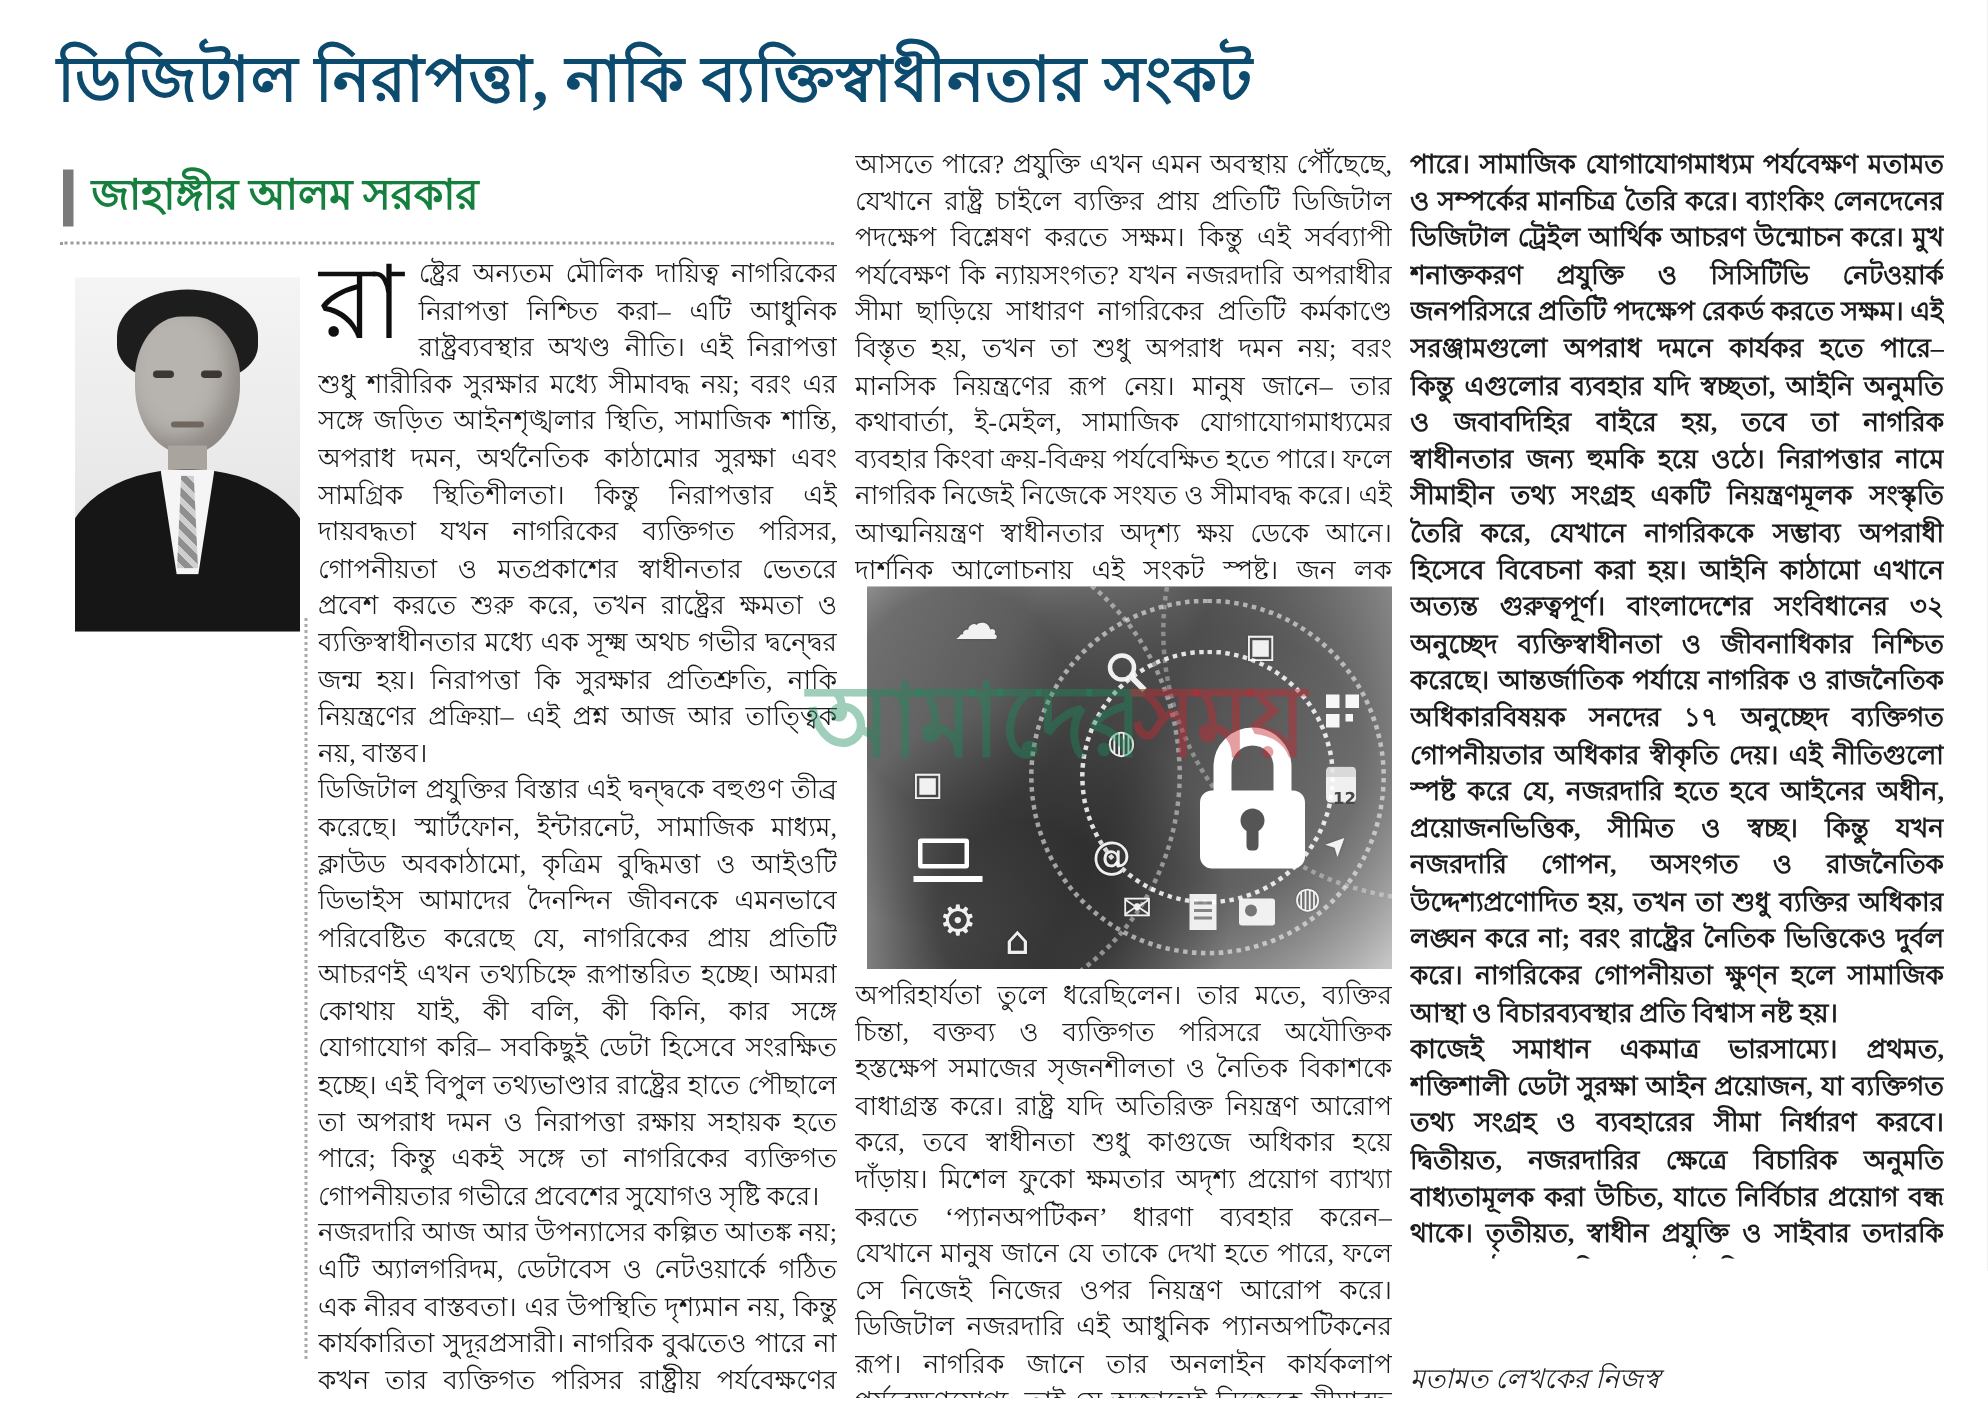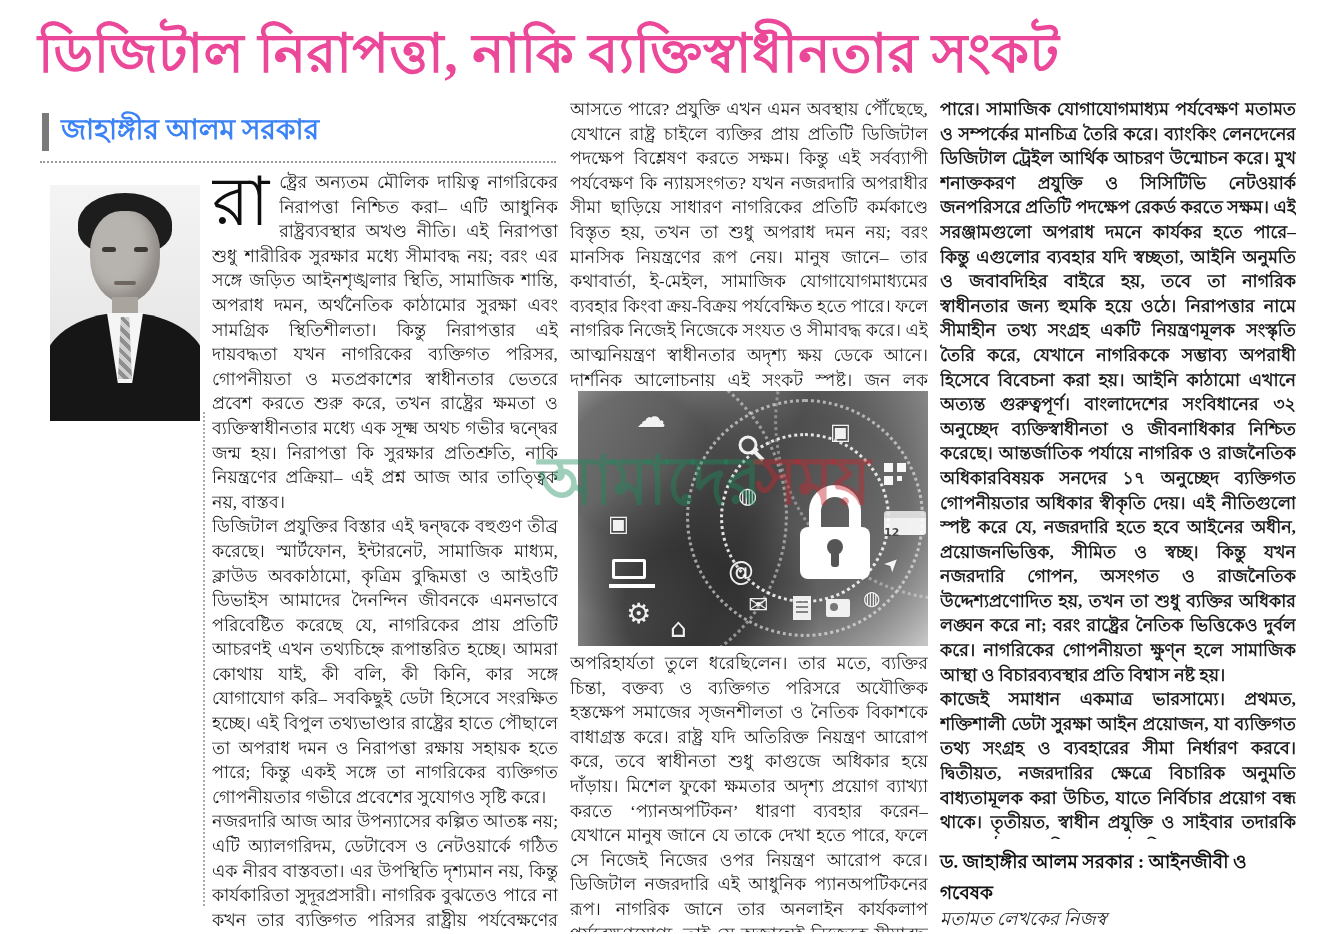--- a/index.html
+++ b/index.html
@@ -4,26 +4,26 @@
 <style>
   * { margin:0; padding:0; box-sizing:border-box; }
   html,body { background:#e8e8e8; }
   body { font-family:"Liberation Serif", serif; }
   .page {
     position:relative; width:1325px; height:934px; margin:0 auto;
     background:#ffffff; overflow:hidden; color:#1b1b1b;
   }
   .headline {
     position:absolute; left:38px; top:14px; width:1120px;
-    font-size:54px; font-weight:700; color:#ec4899; letter-spacing:0.5px;
+    font-size:42px; font-weight:700; color:#0c4a6e; letter-spacing:0.5px;
     line-height:80px; white-space:nowrap;
   }
   .byline-wrap { position:absolute; left:42px; top:108px; display:flex; align-items:center; }
   .byline-bar { width:7px; height:38px; background:#7a7a7a; margin-right:12px; }
-  .byline { font-size:28px; font-weight:700; color:#3b82f6; }
+  .byline { font-size:28px; font-weight:700; color:#15803d; }
   .h-dotted { position:absolute; left:40px; top:161px; width:516px; border-top:2px dotted #9a9a9a; }
   .v-dotted { position:absolute; left:203px; top:412px; height:494px; border-left:2px dotted #aaa; }
 
   
   .photo { position:absolute; left:50px; top:185px; width:150px; height:236px;
     background:linear-gradient(180deg,#f4f4f4 0%,#e9e9e9 55%,#dcdcdc 100%); overflow:hidden; }
   .photo .hair { position:absolute; left:28px; top:8px; width:94px; height:62px; background:#1d1d1d;
     border-radius:50% 50% 40% 40%; }
   .photo .face { position:absolute; left:40px; top:26px; width:70px; height:92px; background:#b7b3ae;
     border-radius:46% 46% 52% 52%; box-shadow:inset -8px -10px 14px rgba(90,85,80,.45); }
@@ -65,22 +65,22 @@
       linear-gradient(115deg,#cdcdcd 0%,#9a9a9a 25%,#5f5f5f 50%,#8e8e8e 75%,#c6c6c6 100%);
   }
   .ring { position:absolute; border-radius:50%; border:3px dotted rgba(255,255,255,.85); }
   .ring.r1 { left:142px; top:42px;  width:170px; height:170px; }
   .ring.r2 { left:108px; top:8px;   width:238px; height:238px; border-color:rgba(255,255,255,.55); }
   .ring.r3 { left:-120px; top:-40px; width:330px; height:330px; border-color:rgba(255,255,255,.45); }
   .ring.r4 { left:196px; top:-150px; width:360px; height:360px; border-color:rgba(255,255,255,.35); }
   .pi { position:absolute; color:#ffffff; opacity:.92; font-family:"DejaVu Sans",sans-serif; text-shadow:0 0 2px rgba(0,0,0,.25); }
   .lock { position:absolute; left:214px; top:88px; }
   .chip { position:absolute; background:#fff; opacity:.9; }
-  .cal { width:42px; height:24px; border-radius:3px; font:700 11px "DejaVu Sans",sans-serif;
-    color:#444; text-align:left; line-height:30px; border-top:7px solid #e6e6e6; }
+  .cal { width:20px; height:24px; border-radius:3px; font:700 11px "DejaVu Sans",sans-serif;
+    color:#444; text-align:right; line-height:30px; border-top:7px solid #e6e6e6; }
   .qr { width:22px; height:22px; background:
       linear-gradient(#fff,#fff) 0 0/9px 9px no-repeat,
       linear-gradient(#fff,#fff) 13px 0/9px 9px no-repeat,
       linear-gradient(#fff,#fff) 0 13px/9px 9px no-repeat,
       linear-gradient(#fff,#fff) 13px 13px/5px 5px no-repeat; opacity:.95; }
   .laptop { width:34px; height:20px; border:3px solid #fff; border-radius:2px; background:transparent; }
   .laptop:after { content:""; position:absolute; left:-6px; top:22px; width:46px; height:4px; background:#fff; }
   .doc { width:18px; height:24px; background:#fff; }
   .doc:after { content:""; position:absolute; left:3px; top:5px; width:12px; height:2px; background:#888;
      box-shadow:0 5px 0 #888, 0 10px 0 #888; }
@@ -185,16 +185,15 @@
 
   <div class="col" id="col2b">
     <p>অপরিহার্যতা তুলে ধরেছিলেন। তার মতে, ব্যক্তির চিন্তা, বক্তব্য ও ব্যক্তিগত পরিসরে অযৌক্তিক হস্তক্ষেপ সমাজের সৃজনশীলতা ও নৈতিক বিকাশকে বাধাগ্রস্ত করে। রাষ্ট্র যদি অতিরিক্ত নিয়ন্ত্রণ আরোপ করে, তবে স্বাধীনতা শুধু কাগুজে অধিকার হয়ে দাঁড়ায়। মিশেল ফুকো ক্ষমতার অদৃশ্য প্রয়োগ ব্যাখ্যা করতে ‘প্যানঅপটিকন’ ধারণা ব্যবহার করেন– যেখানে মানুষ জানে যে তাকে দেখা হতে পারে, ফলে সে নিজেই নিজের ওপর নিয়ন্ত্রণ আরোপ করে। ডিজিটাল নজরদারি এই আধুনিক প্যানঅপটিকনের রূপ। নাগরিক জানে তার অনলাইন কার্যকলাপ পর্যবেক্ষণযোগ্য; তাই সে অজান্তেই নিজেকে সীমাবদ্ধ করে। এভাবে স্বাধীনতার মানসিক ভিত্তিই ক্ষয়ে যায়। বর্তমানে নজরদারি শুধু শারীরিক পর্যবেক্ষণে সীমাবদ্ধ নয়; এটি প্রযুক্তিনির্ভর ও সর্বব্যাপী। জাতীয় পরিচয়পত্রের ডেটাবেস নাগরিকের ব্যক্তিগত তথ্য সংরক্ষণ করে। মোবাইল ফোন ট্র্যাকিং চলাচলের ধরন বিশ্লেষণ করতে</p>
   </div>
 
   <div class="col" id="col3">
     <p>পারে। সামাজিক যোগাযোগমাধ্যম পর্যবেক্ষণ মতামত ও সম্পর্কের মানচিত্র তৈরি করে। ব্যাংকিং লেনদেনের ডিজিটাল ট্রেইল আর্থিক আচরণ উন্মোচন করে। মুখ শনাক্তকরণ প্রযুক্তি ও সিসিটিভি নেটওয়ার্ক জনপরিসরে প্রতিটি পদক্ষেপ রেকর্ড করতে সক্ষম। এই সরঞ্জামগুলো অপরাধ দমনে কার্যকর হতে পারে– কিন্তু এগুলোর ব্যবহার যদি স্বচ্ছতা, আইনি অনুমতি ও জবাবদিহির বাইরে হয়, তবে তা নাগরিক স্বাধীনতার জন্য হুমকি হয়ে ওঠে। নিরাপত্তার নামে সীমাহীন তথ্য সংগ্রহ একটি নিয়ন্ত্রণমূলক সংস্কৃতি তৈরি করে, যেখানে নাগরিককে সম্ভাব্য অপরাধী হিসেবে বিবেচনা করা হয়। আইনি কাঠামো এখানে অত্যন্ত গুরুত্বপূর্ণ। বাংলাদেশের সংবিধানের ৩২ অনুচ্ছেদ ব্যক্তিস্বাধীনতা ও জীবনাধিকার নিশ্চিত করেছে। আন্তর্জাতিক পর্যায়ে নাগরিক ও রাজনৈতিক অধিকারবিষয়ক সনদের ১৭ অনুচ্ছেদ ব্যক্তিগত গোপনীয়তার অধিকার স্বীকৃতি দেয়। এই নীতিগুলো স্পষ্ট করে যে, নজরদারি হতে হবে আইনের অধীন, প্রয়োজনভিত্তিক, সীমিত ও স্বচ্ছ। কিন্তু যখন নজরদারি গোপন, অসংগত ও রাজনৈতিক উদ্দেশ্যপ্রণোদিত হয়, তখন তা শুধু ব্যক্তির অধিকার লঙ্ঘন করে না; বরং রাষ্ট্রের নৈতিক ভিত্তিকেও দুর্বল করে। নাগরিকের গোপনীয়তা ক্ষুণ্ন হলে সামাজিক আস্থা ও বিচারব্যবস্থার প্রতি বিশ্বাস নষ্ট হয়।</p>
     <p>কাজেই সমাধান একমাত্র ভারসাম্যে। প্রথমত, শক্তিশালী ডেটা সুরক্ষা আইন প্রয়োজন, যা ব্যক্তিগত তথ্য সংগ্রহ ও ব্যবহারের সীমা নির্ধারণ করবে। দ্বিতীয়ত, নজরদারির ক্ষেত্রে বিচারিক অনুমতি বাধ্যতামূলক করা উচিত, যাতে নির্বিচার প্রয়োগ বন্ধ থাকে। তৃতীয়ত, স্বাধীন প্রযুক্তি ও সাইবার তদারকি সংস্থা গঠন জরুরি, যা রাজনৈতিক প্রভাবমুক্ত থেকে নজরদারি কার্যক্রম পর্যালোচনা করবে। চতুর্থত, সরকারি তথ্য ব্যবহারে স্বচ্ছতা ও নাগরিকের তথ্যপ্রাপ্তির অধিকার নিশ্চিত করতে হবে। পঞ্চমত, গোপনীয়তা বিষয়ে নাগরিক সচেতনতা বৃদ্ধি অপরিহার্য। গণতন্ত্রের মূলনীতি হলো সীমা আরোপ। রাষ্ট্রের ক্ষমতা সীমাহীন নয়; তা নাগরিকের স্বাধীনতার প্রতি শ্রদ্ধাশীল হতে বাধ্য। নিরাপত্তা নিশ্চিত করা রাষ্ট্রের দায়িত্ব, কিন্তু তা কখনও নাগরিকের মৌলিক অধিকার হ্রাসের বিনিময়ে হতে পারে না। ডিজিটাল যুগে প্রশ্নটি প্রযুক্তির চেয়ে বেশি রাষ্ট্রের চরিত্রের। আমরা কি এমন রাষ্ট্র চাই, যেখানে নিরাপত্তা আছে কিন্তু স্বাধীনতার নিশ্বাস রুদ্ধ? নাকি এমন রাষ্ট্র, যেখানে নিরাপত্তা ও গোপনীয়তা পরস্পরবিরোধী নয়, বরং ভারসাম্যপূর্ণ? সত্যিকারের ন্যায়রাষ্ট্র সেই রাষ্ট্র, যা নাগরিককে নিরাপদ রাখে, কিন্তু তার মর্যাদা, স্বাধীনতা ও ব্যক্তিত্ব অক্ষুণ্ন রাখে। ডিজিটাল নজরদারির যুগে এই ভারসাম্য রক্ষা করাই সভ্য রাষ্ট্রের প্রকৃত পরীক্ষা।</p>
   </div>
 
-  <div class="author-credit"><b>ড. জাহাঙ্গীর আলম সরকার : আইনজীবী ও গবেষক</b></div>
   <div class="opinion-note">মতামত লেখকের নিজস্ব</div>
 
 </div>
 
 </body></html>

